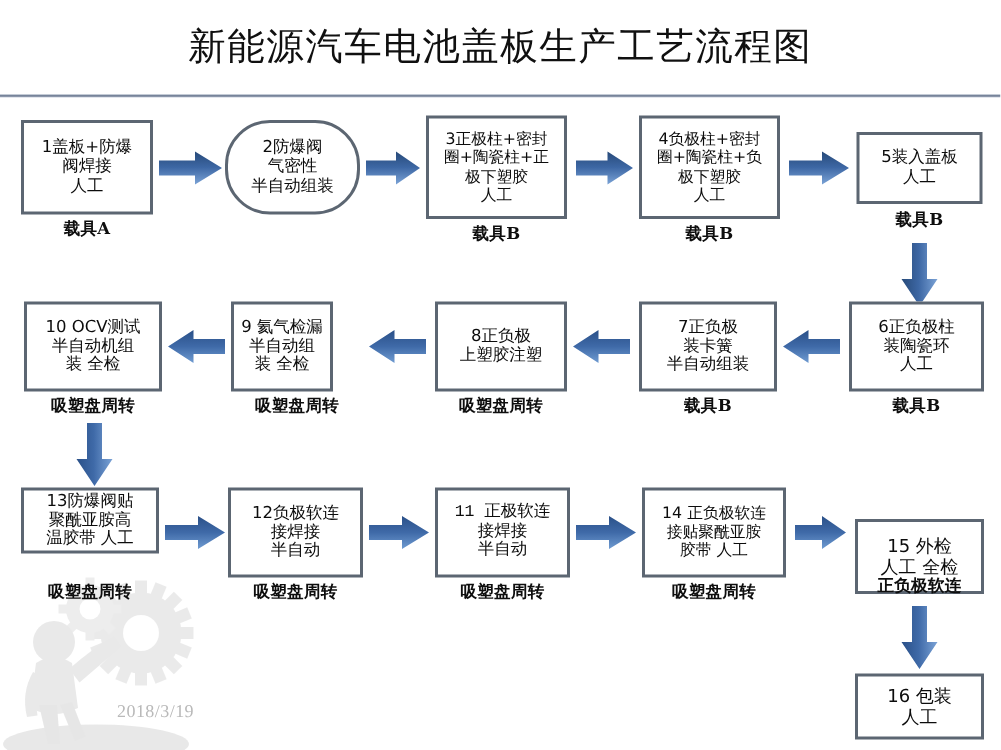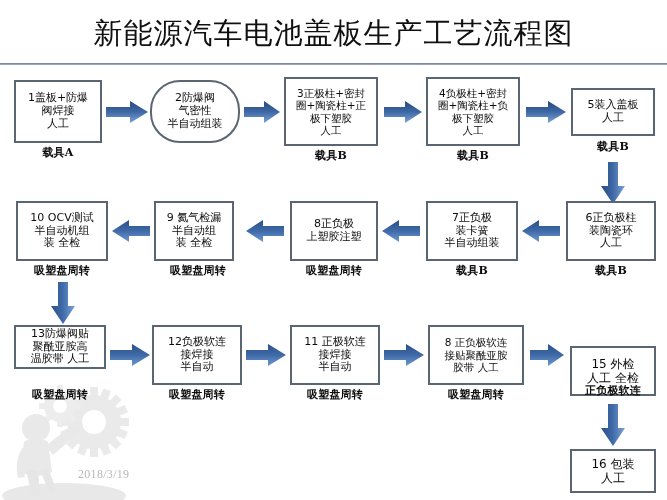--- a/index.html
+++ b/index.html
@@ -42,21 +42,21 @@
   }
 
   
   #title {
     position: absolute;
     left: 0;
     top: 14px;
     width: 667px;
     text-align: center;
     font-family: "DejaVu Serif", "Liberation Serif", serif;
-    font-size: 29px;
+    font-size: 25px;
     font-weight: 400;
     color: #101010;
     letter-spacing: 1px;
     white-space: nowrap;
   }
   #title-rule {
     position: absolute;
     left: 0;
     top: 63px;
     width: 667px;
@@ -289,21 +289,21 @@
           <linearGradient id="gL1" x1="0" y1="0" x2="0" y2="1">
         <stop offset="0%" stop-color="#2a5088"></stop>
             <stop offset="50%" stop-color="#3f6aa8"></stop>
             <stop offset="100%" stop-color="#6f9bd1"></stop>
       </linearGradient>
         </defs>
       <path d="M38 7 L17 7 L17 1 L0 12 L17 23 L17 17 L38 17 Z" fill="url(#gL1)"></path>
     </svg>
   </div>
 
-  <div class="node fs11" style="left:154px; top:201px; width:80px;  height:60px;">
+  <div class="node fs11" style="left:154px; top:201px; width:68px;  height:60px;">
     <span class="txt">
       <span>9 氦气检漏</span><br>
       <span>半自动组</span><br>
       <span>装 全检</span>
     </span>
   </div>
   <div class="caption" style="left:146px; top:263px; width:104px;">吸塑盘周转</div>
 
   <div class="arrow" style="left:246px; top:219px;">
     <svg width="38" height="24" viewBox="0 0 38 24">
@@ -420,21 +420,21 @@
           <linearGradient id="gR6" x1="0" y1="0" x2="0" y2="1">
         <stop offset="0%" stop-color="#2a5088"></stop>
             <stop offset="50%" stop-color="#3f6aa8"></stop>
             <stop offset="100%" stop-color="#6f9bd1"></stop>
       </linearGradient>
         </defs>
       <path d="M0 7 L22 7 L22 1 L40 12 L22 23 L22 17 L0 17 Z" fill="url(#gR6)"></path>
     </svg>
   </div>
 
-  <div class="node fs11" style="left:290px; top:325px; width:90px;  height:60px;">
+  <div class="node fs11" style="left:290px; top:325px; width:90px;  height:60px;font-family:Liberation Mono, monospace;">
     <span class="txt">
       <span>11 正极软连</span><br>
       <span>接焊接</span><br>
       <span>半自动</span>
     </span>
   </div>
   <div class="caption" style="left:282px; top:387px; width:106px;">吸塑盘周转</div>
 
   <div class="arrow" style="left:384px; top:343px;">
     <svg width="40" height="24" viewBox="0 0 40 24">
@@ -444,21 +444,21 @@
             <stop offset="50%" stop-color="#3f6aa8"></stop>
             <stop offset="100%" stop-color="#6f9bd1"></stop>
       </linearGradient>
         </defs>
       <path d="M0 7 L22 7 L22 1 L40 12 L22 23 L22 17 L0 17 Z" fill="url(#gR7)"></path>
     </svg>
   </div>
 
   <div class="node fs10p5" style="left:428px; top:325px; width:96px;  height:60px;">
     <span class="txt">
-      <span>8 正负极软连</span><br>
+      <span>14 正负极软连</span><br>
       <span>接贴聚酰亚胺</span><br>
       <span>胶带 人工</span>
     </span>
   </div>
   <div class="caption" style="left:423px; top:387px; width:106px;">吸塑盘周转</div>
 
   <div class="arrow" style="left:530px; top:343px;">
     <svg width="34" height="24" viewBox="0 0 34 24">
       <defs>
           <linearGradient id="gR8" x1="0" y1="0" x2="0" y2="1">

